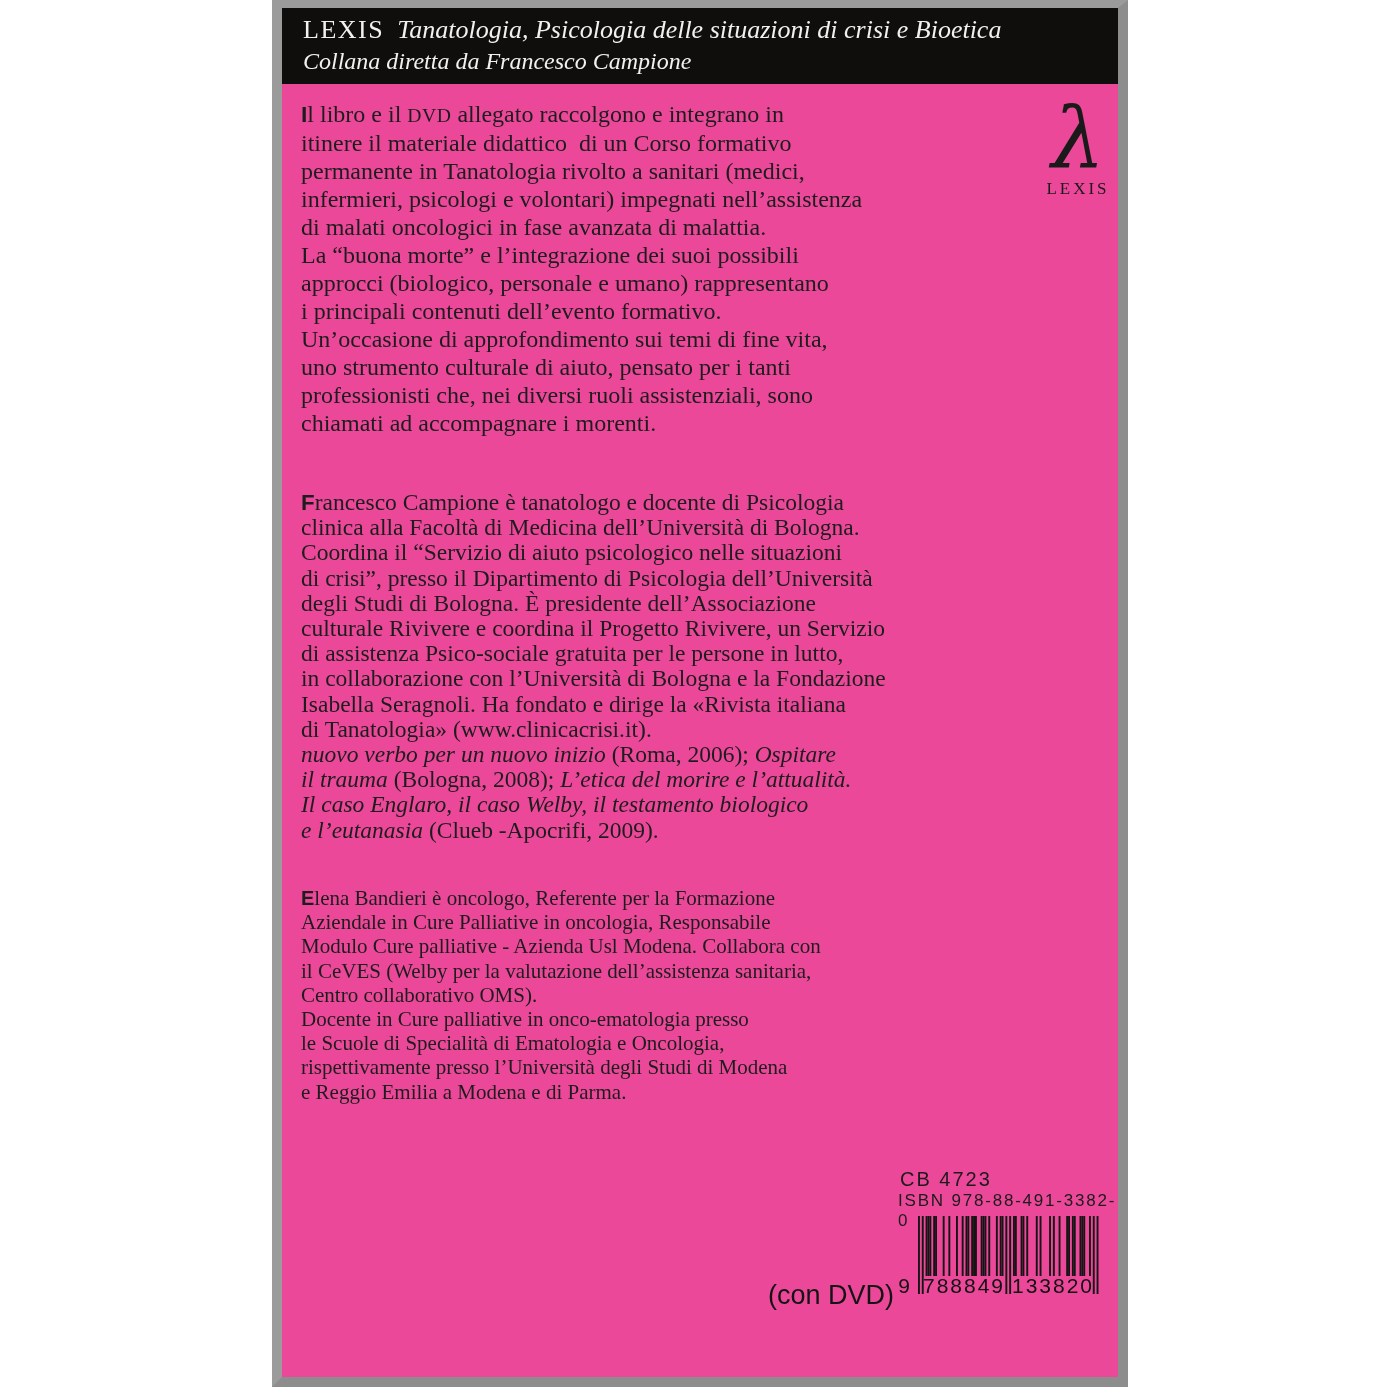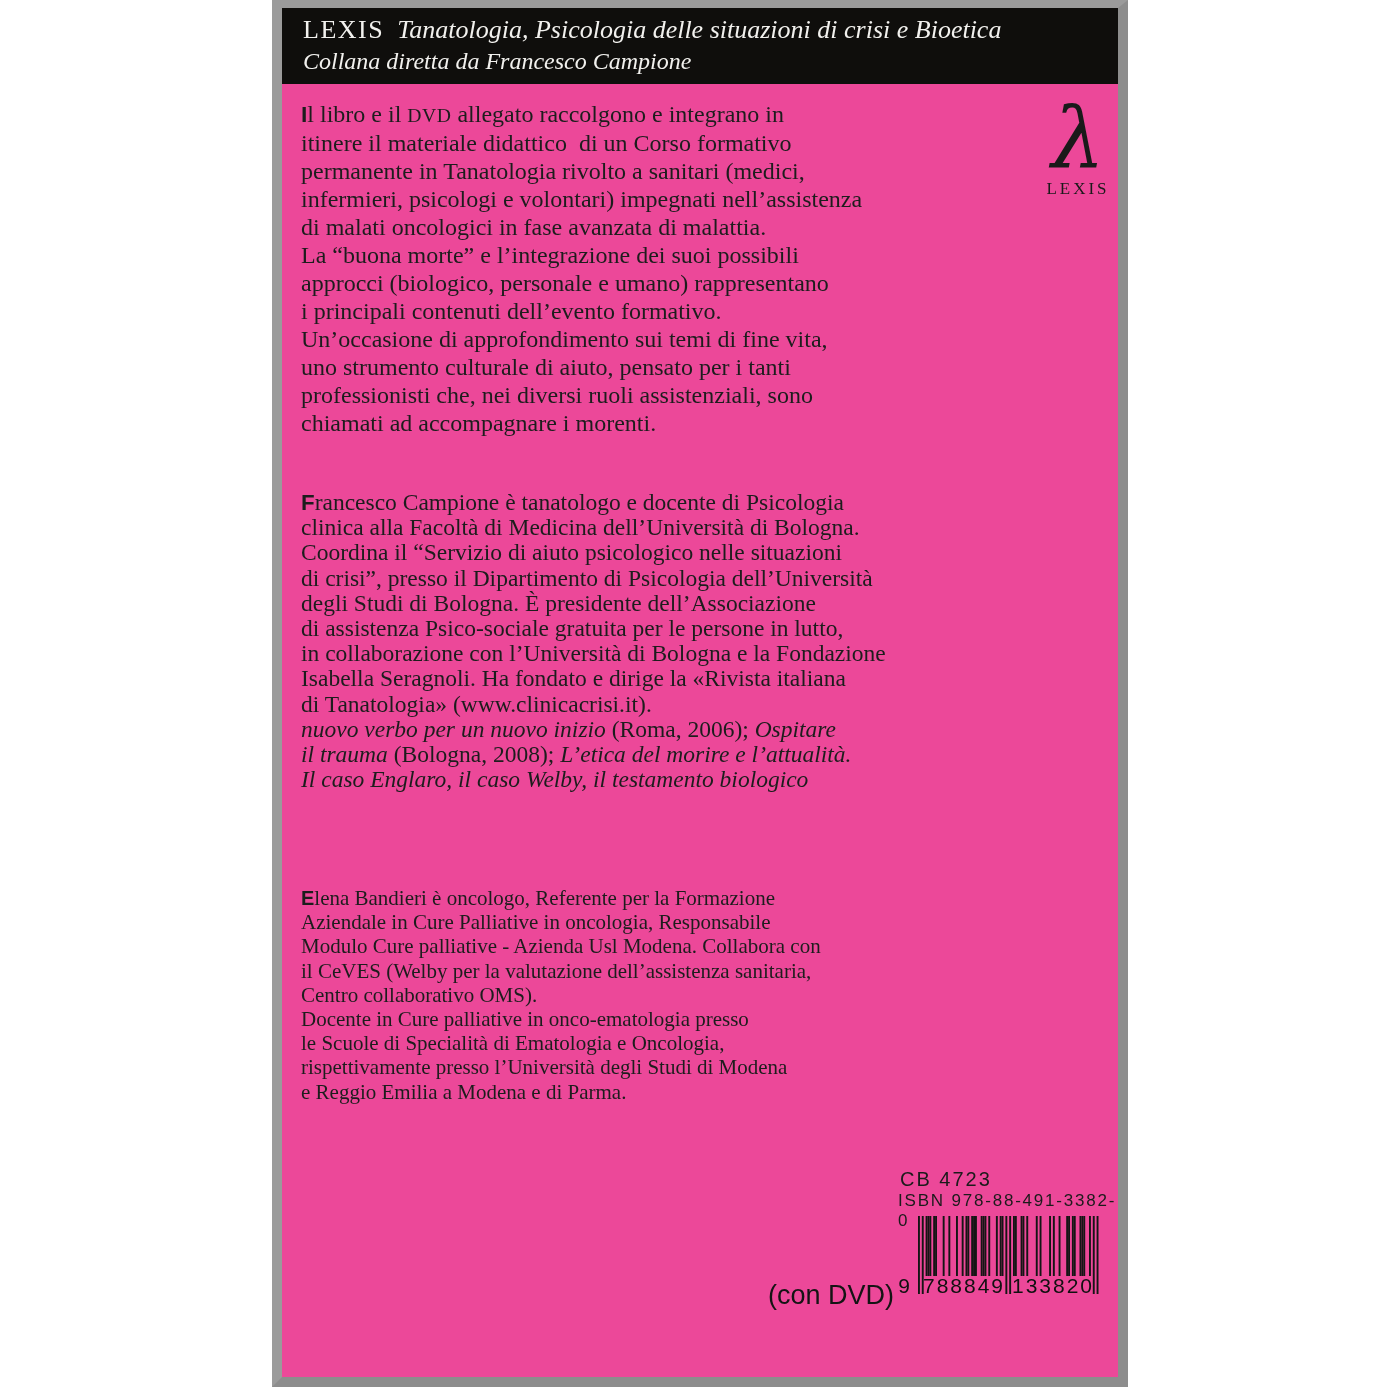--- a/index.html
+++ b/index.html
@@ -75,27 +75,29 @@
       <div class="line"><span>uno strumento culturale di aiuto, pensato per i tanti</span></div>
       <div class="line"><span>professionisti che, nei diversi ruoli assistenziali, sono</span></div>
       <div class="line"><span>chiamati ad accompagnare i morenti.</span></div>
     </div>
   <div class="tblock b1">
       <div class="line"><span class="lead">F</span><span>rancesco Campione è tanatologo e docente di Psicologia</span></div>
       <div class="line"><span>clinica alla Facoltà di Medicina dell’Università di Bologna.</span></div>
       <div class="line"><span>Coordina il “Servizio di aiuto psicologico nelle situazioni</span></div>
       <div class="line"><span>di crisi”, presso il Dipartimento di Psicologia dell’Università</span></div>
       <div class="line"><span>degli Studi di Bologna. È presidente dell’Associazione</span></div>
+      <div class="line"><span>culturale Rivivere e coordina il Progetto Rivivere, un Servizio</span></div>
       <div class="line"><span>di assistenza Psico-sociale gratuita per le persone in lutto,</span></div>
       <div class="line"><span>in collaborazione con l’Università di Bologna e la Fondazione</span></div>
       <div class="line"><span>Isabella Seragnoli. Ha fondato e dirige la «Rivista italiana</span></div>
       <div class="line"><span>di Tanatologia» (www.clinicacrisi.it).</span></div>
       <div class="line"><span class="it">nuovo verbo per un nuovo inizio</span><span> (Roma, 2006); </span><span class="it">Ospitare</span></div>
       <div class="line"><span class="it">il trauma</span><span> (Bologna, 2008); </span><span class="it">L’etica del morire e l’attualità.</span></div>
       <div class="line"><span class="it">Il caso Englaro, il caso Welby, il testamento biologico</span></div>
+      <div class="line"><span class="it">e l’eutanasia</span><span> (Clueb -Apocrifi, 2009).</span></div>
     </div>
   <div class="tblock b2">
       <div class="line"><span class="lead">E</span><span>lena Bandieri è oncologo, Referente per la Formazione</span></div>
       <div class="line"><span>Aziendale in Cure Palliative in oncologia, Responsabile</span></div>
       <div class="line"><span>Modulo Cure palliative - Azienda Usl Modena. Collabora con</span></div>
       <div class="line"><span>il CeVES (Welby per la valutazione dell’assistenza sanitaria,</span></div>
       <div class="line"><span>Centro collaborativo OMS).</span></div>
       <div class="line"><span>Docente in Cure palliative in onco-ematologia presso</span></div>
       <div class="line"><span>le Scuole di Specialità di Ematologia e Oncologia,</span></div>
       <div class="line"><span>rispettivamente presso l’Università degli Studi di Modena</span></div>

